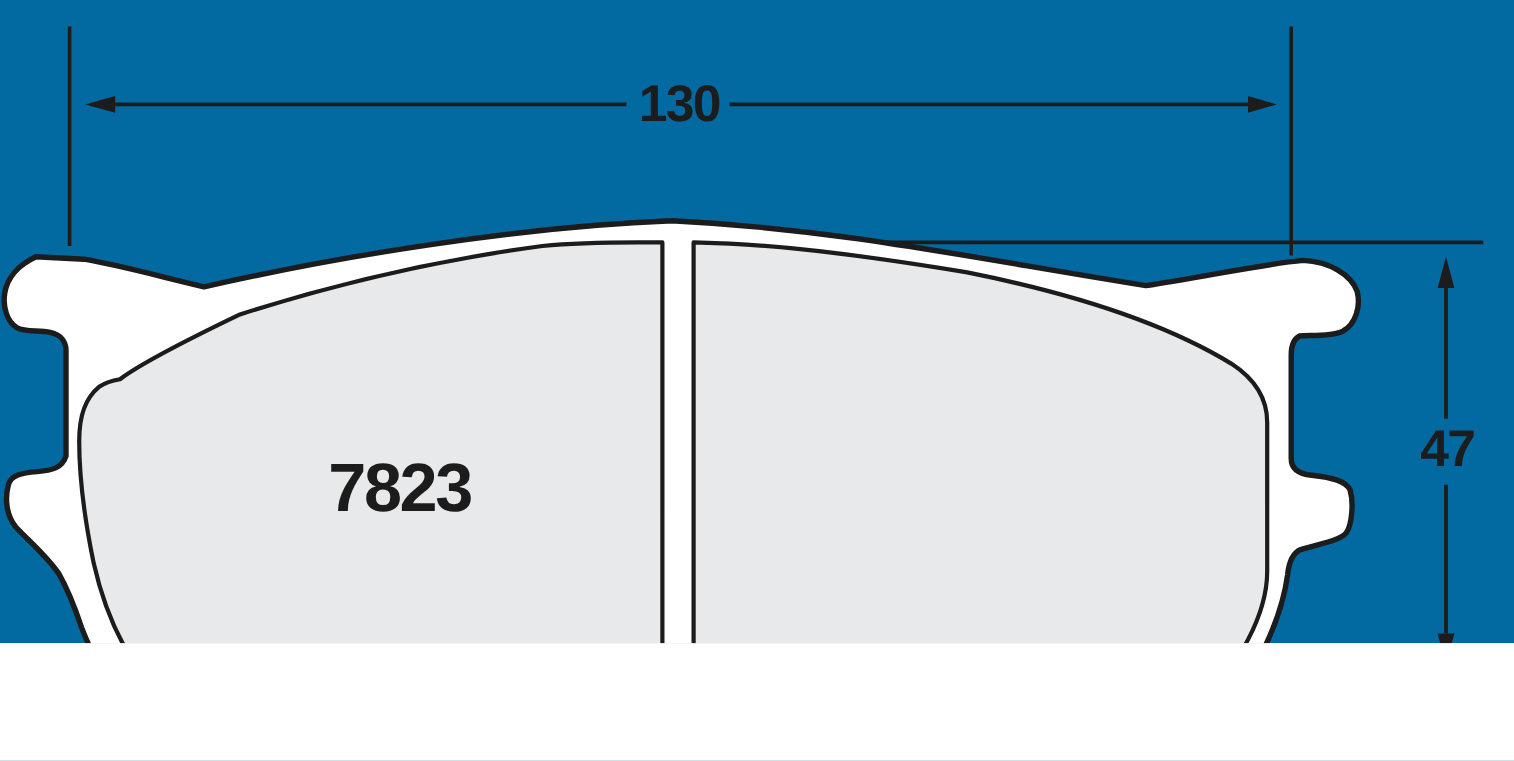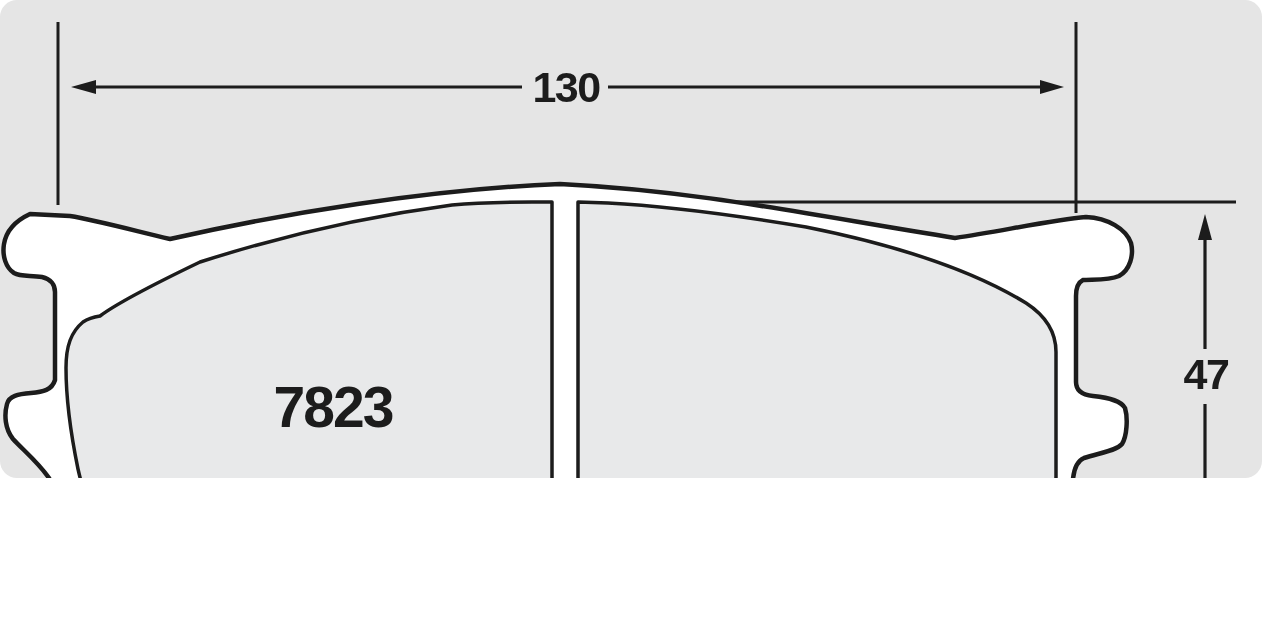--- a/index.html
+++ b/index.html
@@ -3,25 +3,24 @@
 <meta charset="utf-8">
 <style>
   html, body {
     margin: 0;
     padding: 0;
     background: #ffffff;
   }
   .canvas {
     position: relative;
     width: 1262px;
-    height: 478px;
-    background: #e5e5e5;
+    height: 536px;
+    background: #0369a1;
     overflow: hidden;
     font-family: "Liberation Sans", sans-serif;
-    border-radius: 17px;
   }
   svg { display: block; }
   .dim-text {
     font-family: "Liberation Sans", sans-serif;
     font-weight: bold;
     font-size: 43px;
     letter-spacing: -1.5px;
     fill: #1c1c1c;
   }
   .part-text {

